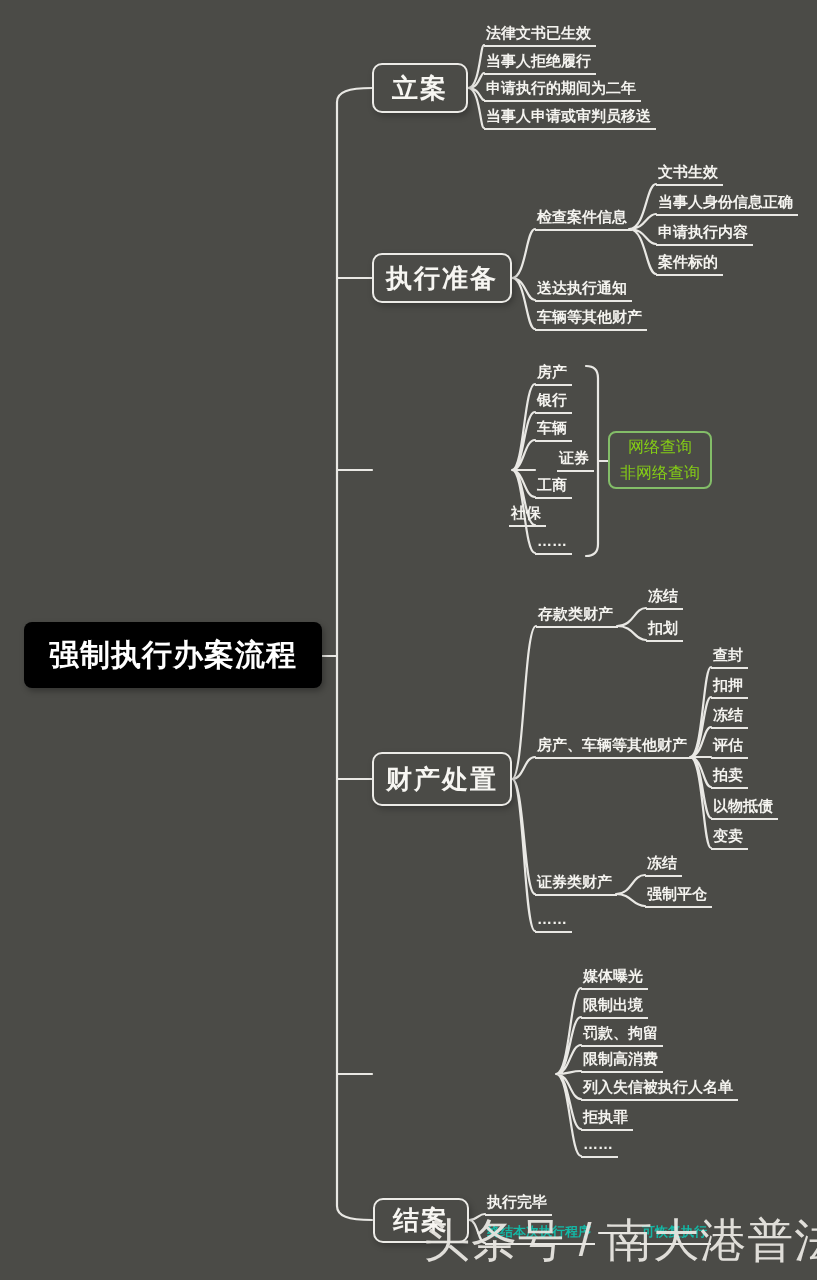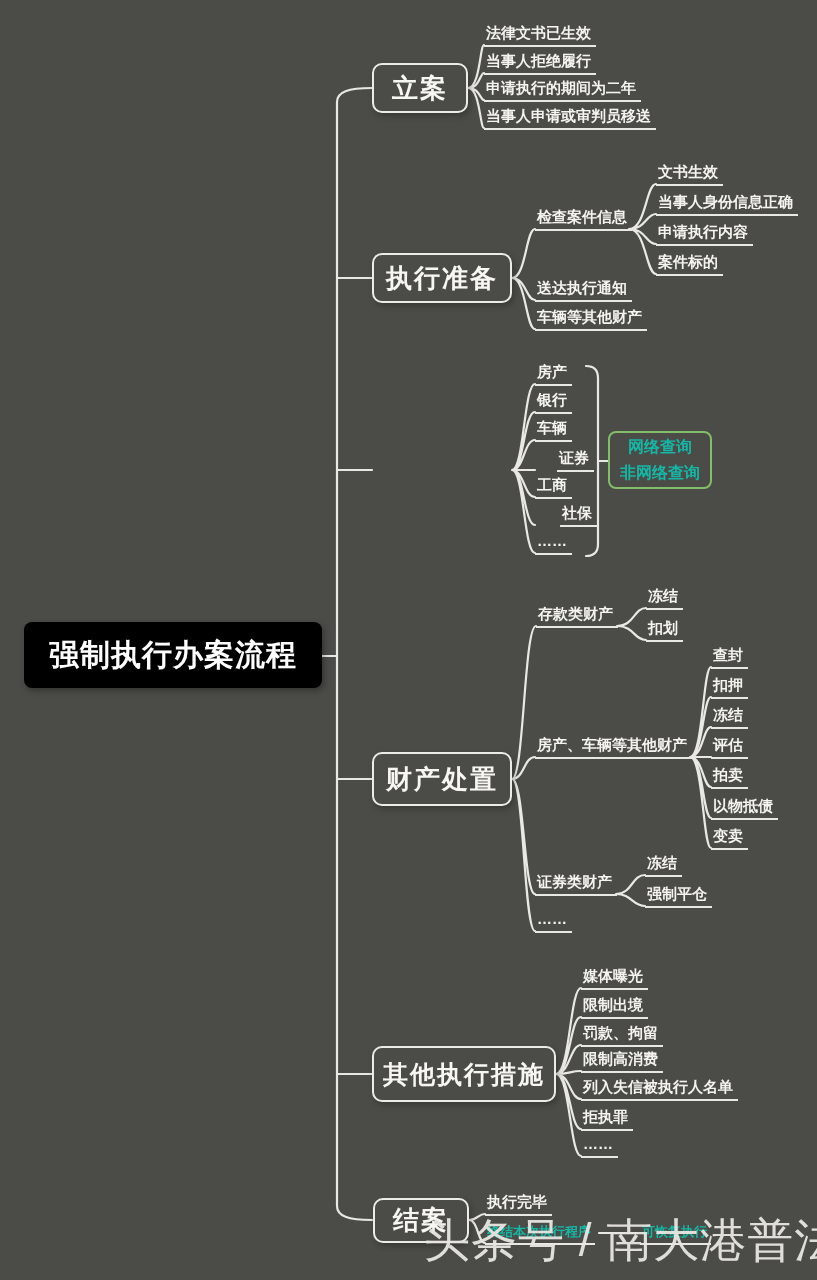--- a/index.html
+++ b/index.html
@@ -31,21 +31,21 @@
     padding:0 5px 3px 2px; border-bottom:2px solid #e9e8e4;
   }
   .leaf-sm {
     position:absolute; z-index:2; white-space:nowrap;
     font-weight:bold; font-size:13px; line-height:17px; color:#14b8a6;
     padding:0 4px 3px 2px; border-bottom:2px solid #e9e8e4;
   }
   .qbox {
     position:absolute; z-index:2; box-sizing:border-box;
     border:2px solid #83bd68; border-radius:8px;
-    color:#14b8a6; font-weight:bold; font-size:16px; line-height:1.6;
+    color:#84cc16; font-weight:normal; font-size:16px; line-height:1.6;
     display:flex; flex-direction:column; align-items:center; justify-content:center;
     white-space:nowrap;
   }
   .watermark {
     position:absolute; z-index:5; white-space:nowrap;
     font-size:46px; letter-spacing:1px; color:#e8e6e1; opacity:.95;
   }
 </style>
 </head>
 <body>
@@ -77,42 +77,41 @@
     <path d="M556,1074 C570,1074 570,988 581,988 M556,1074 C570,1074 570,1017 581,1017 M556,1074 C570,1074 570,1045 581,1045 M556,1074 C570,1074 570,1071 581,1071 M556,1074 C570,1074 570,1099 581,1099 M556,1074 C570,1074 570,1129 581,1129 M556,1074 C570,1074 570,1156 581,1156"></path>
 
     <path d="M469,1220 C478,1220 478,1214 485,1214 M469,1220 C478,1220 478,1243 485,1243 M599,1233 H637"></path>
   </svg>
 
   <div class="root-box" style="left:24px; top:622px; width:298px; height:66px;">强制执行办案流程</div>
 
   <div class="branch-box" style="left:372px; top:253px; width:140px; height:50px;">执行准备</div>
   <div class="branch-box" style="left:372px; top:63px; width:96px; height:50px;">立案</div>
   <div class="branch-box" style="left:372px; top:752px; width:140px; height:54px;">财产处置</div>
-  <div class="branch-box" style="left:372px; top:1046px; width:184px; height:56px; font-size:25px;">其他执行措施</div>
   <div class="branch-box" style="left:373px; top:1198px; width:96px; height:45px;">结案</div>
 
   <div class="leaf" style="left:484px; top:23px;">法律文书已生效</div>
   <div class="leaf" style="left:484px; top:51px;">当事人拒绝履行</div>
   <div class="leaf" style="left:484px; top:78px;">申请执行的期间为二年</div>
   <div class="leaf" style="left:484px; top:106px;">当事人申请或审判员移送</div>
 
   <div class="leaf" style="left:535px; top:207px;">检查案件信息</div>
   <div class="leaf" style="left:656px; top:162px;">文书生效</div>
   <div class="leaf" style="left:656px; top:192px;">当事人身份信息正确</div>
   <div class="leaf" style="left:656px; top:222px;">申请执行内容</div>
   <div class="leaf" style="left:656px; top:252px;">案件标的</div>
   <div class="leaf" style="left:535px; top:278px;">送达执行通知</div>
   <div class="leaf" style="left:535px; top:307px;">车辆等其他财产</div>
 
   <div class="leaf" style="left:535px; top:362px;">房产</div>
   <div class="leaf" style="left:535px; top:390px;">银行</div>
   <div class="leaf" style="left:535px; top:418px;">车辆</div>
   <div class="leaf" style="left:557px; top:448px;">证券</div>
   <div class="leaf" style="left:535px; top:475px;">工商</div>
-  <div class="leaf" style="left:560px; top:503px;">社保</div>
+  <div class="leaf" style="left:509px; top:503px;">社保</div>
   <div class="leaf" style="left:535px; top:531px;">……</div>
 
   <div class="qbox" style="left:608px; top:431px; width:104px; height:58px;">
     <span>网络查询</span>
     <span>非网络查询</span>
   </div>
 
   <div class="leaf" style="left:536px; top:604px;">存款类财产</div>
   <div class="leaf" style="left:646px; top:586px;">冻结</div>
   <div class="leaf" style="left:646px; top:618px;">扣划</div>

